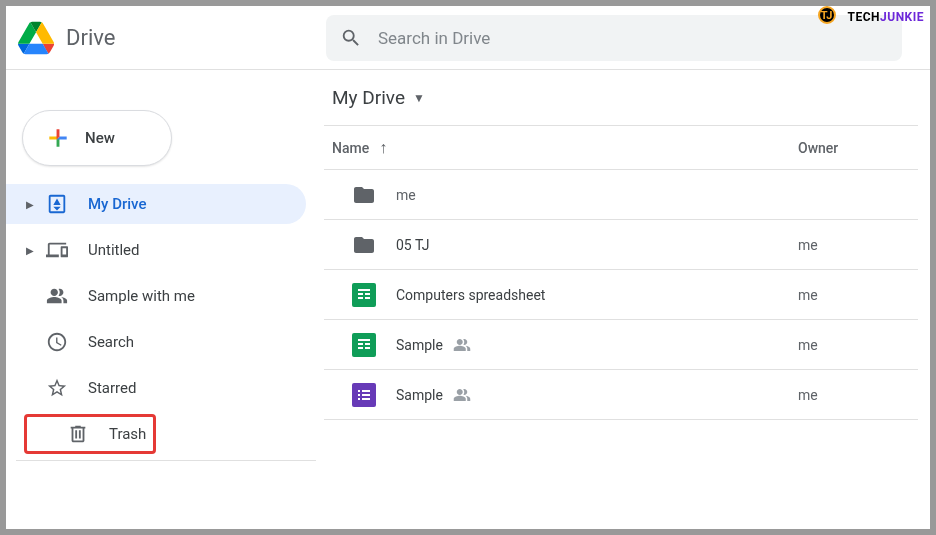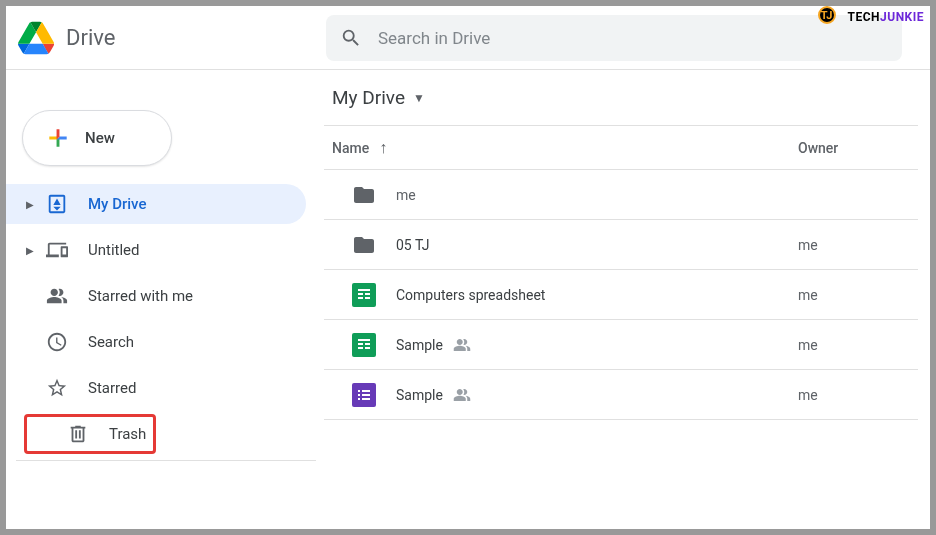--- a/index.html
+++ b/index.html
@@ -119,21 +119,21 @@
               </svg>
           </span>
           <span class="nav-label">Untitled</span>
         </div>
         <div class="nav-item no-caret">
           <span class="nav-icon">
             <svg viewBox="0 0 24 24">
                 <path d="M15 8c0-1.42-.5-2.73-1.33-3.76.42-.14.86-.24 1.33-.24 2.21 0 4 1.79 4 4s-1.79 4-4 4c-.43 0-.84-.09-1.23-.21-.03-.01-.06-.02-.1-.03A5.98 5.98 0 0 0 15 8zm1.66 5.13C18.03 14.06 19 15.32 19 17v3h4v-3c0-2.18-3.58-3.47-6.34-3.87zM9 4C6.79 4 5 5.79 5 8s1.79 4 4 4 4-1.79 4-4-1.79-4-4-4zm0 9c-2.67 0-8 1.34-8 4v3h16v-3c0-2.66-5.33-4-8-4z"></path>
               </svg>
           </span>
-          <span class="nav-label">Starred with me</span>
+          <span class="nav-label">Sample with me</span>
         </div>
         <div class="nav-item no-caret">
           <span class="nav-icon">
             <svg viewBox="0 0 24 24">
                 <path d="M11.99 2C6.47 2 2 6.48 2 12s4.47 10 9.99 10C17.52 22 22 17.52 22 12S17.52 2 11.99 2zM12 20c-4.42 0-8-3.58-8-8s3.58-8 8-8 8 3.58 8 8-3.58 8-8 8zm.5-13H11v6l5.25 3.15.75-1.23-4.5-2.67z"></path>
               </svg>
           </span>
           <span class="nav-label">Search</span>
         </div>
         <div class="nav-item no-caret">

